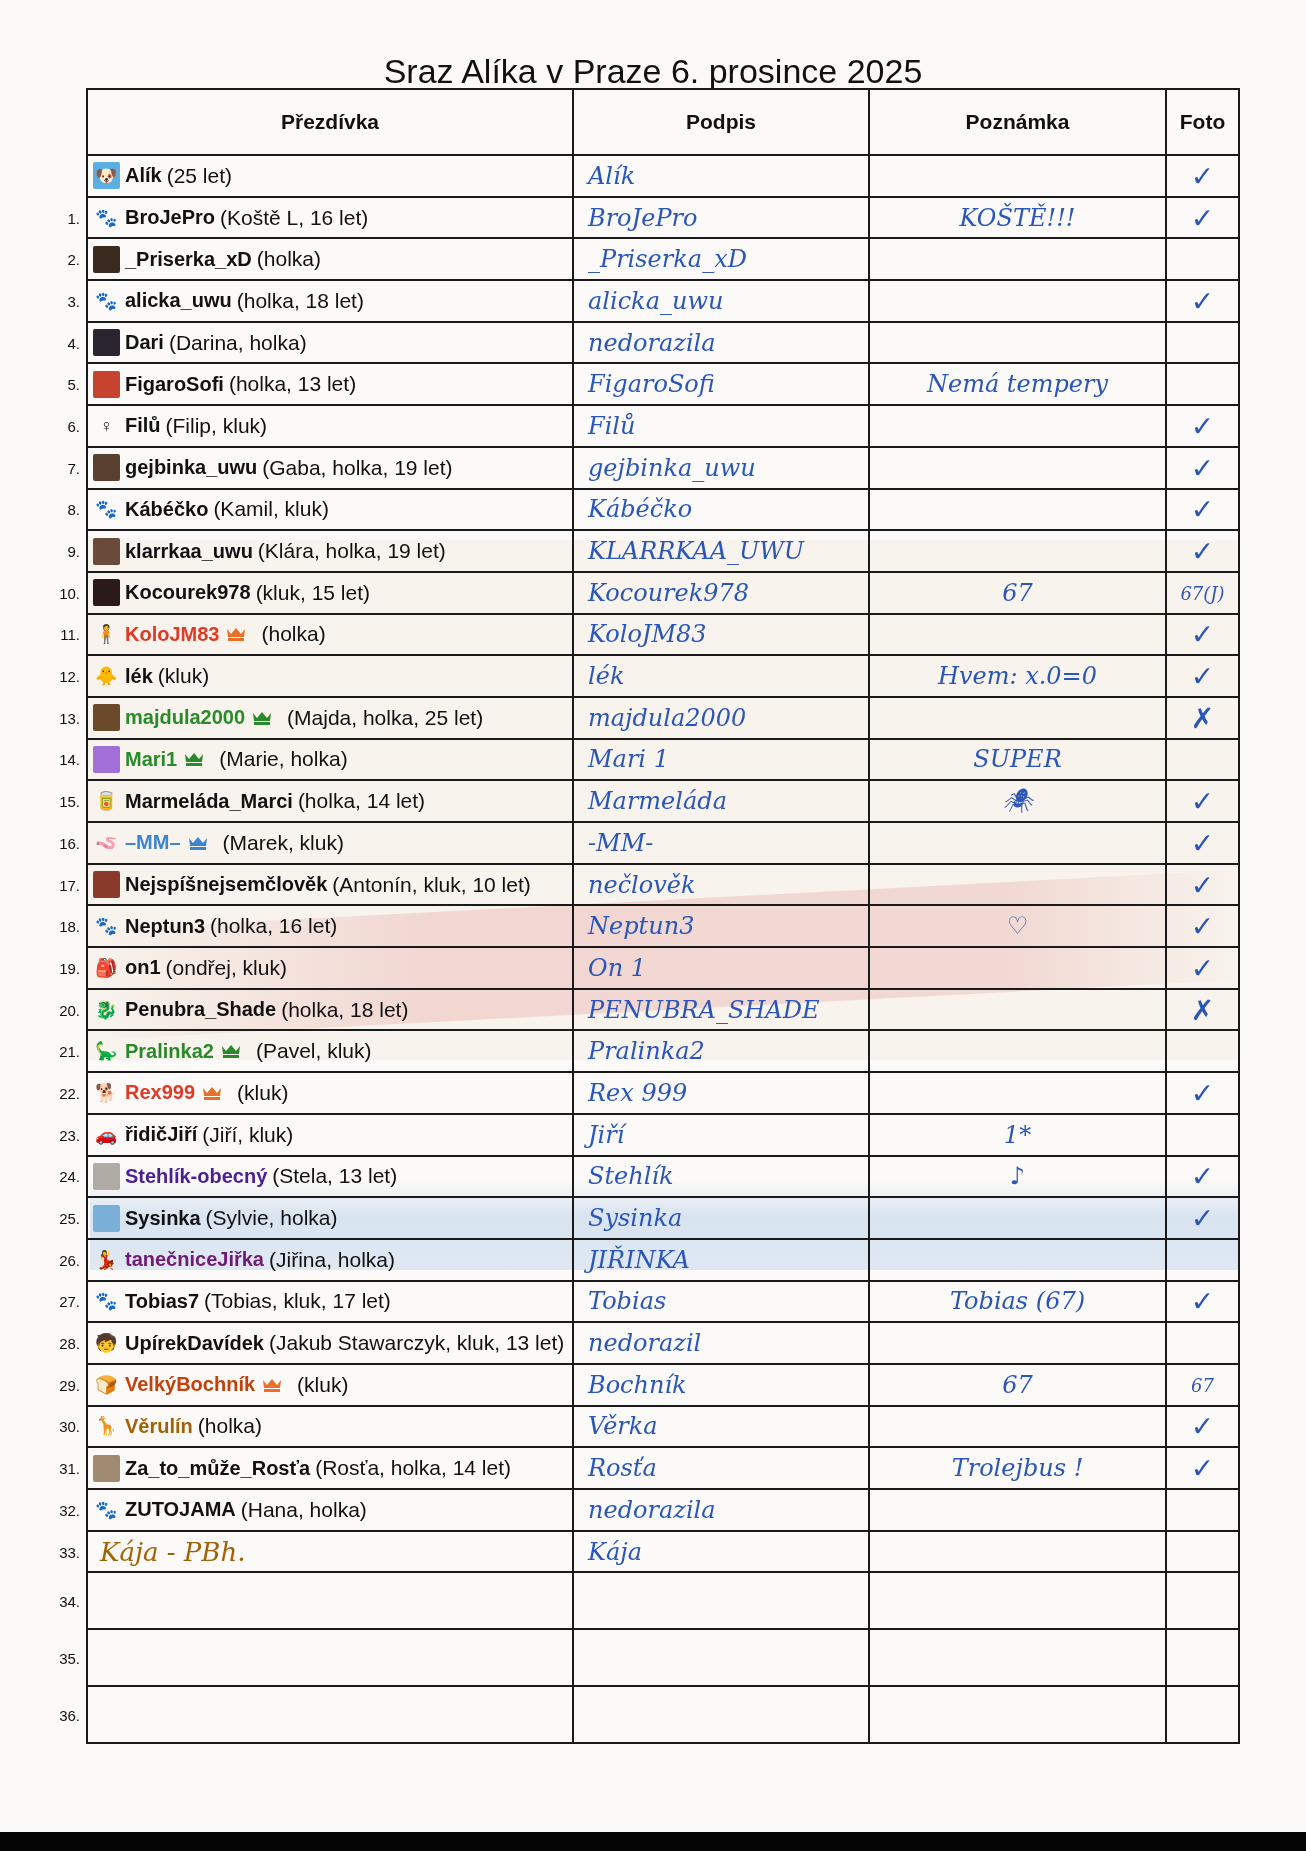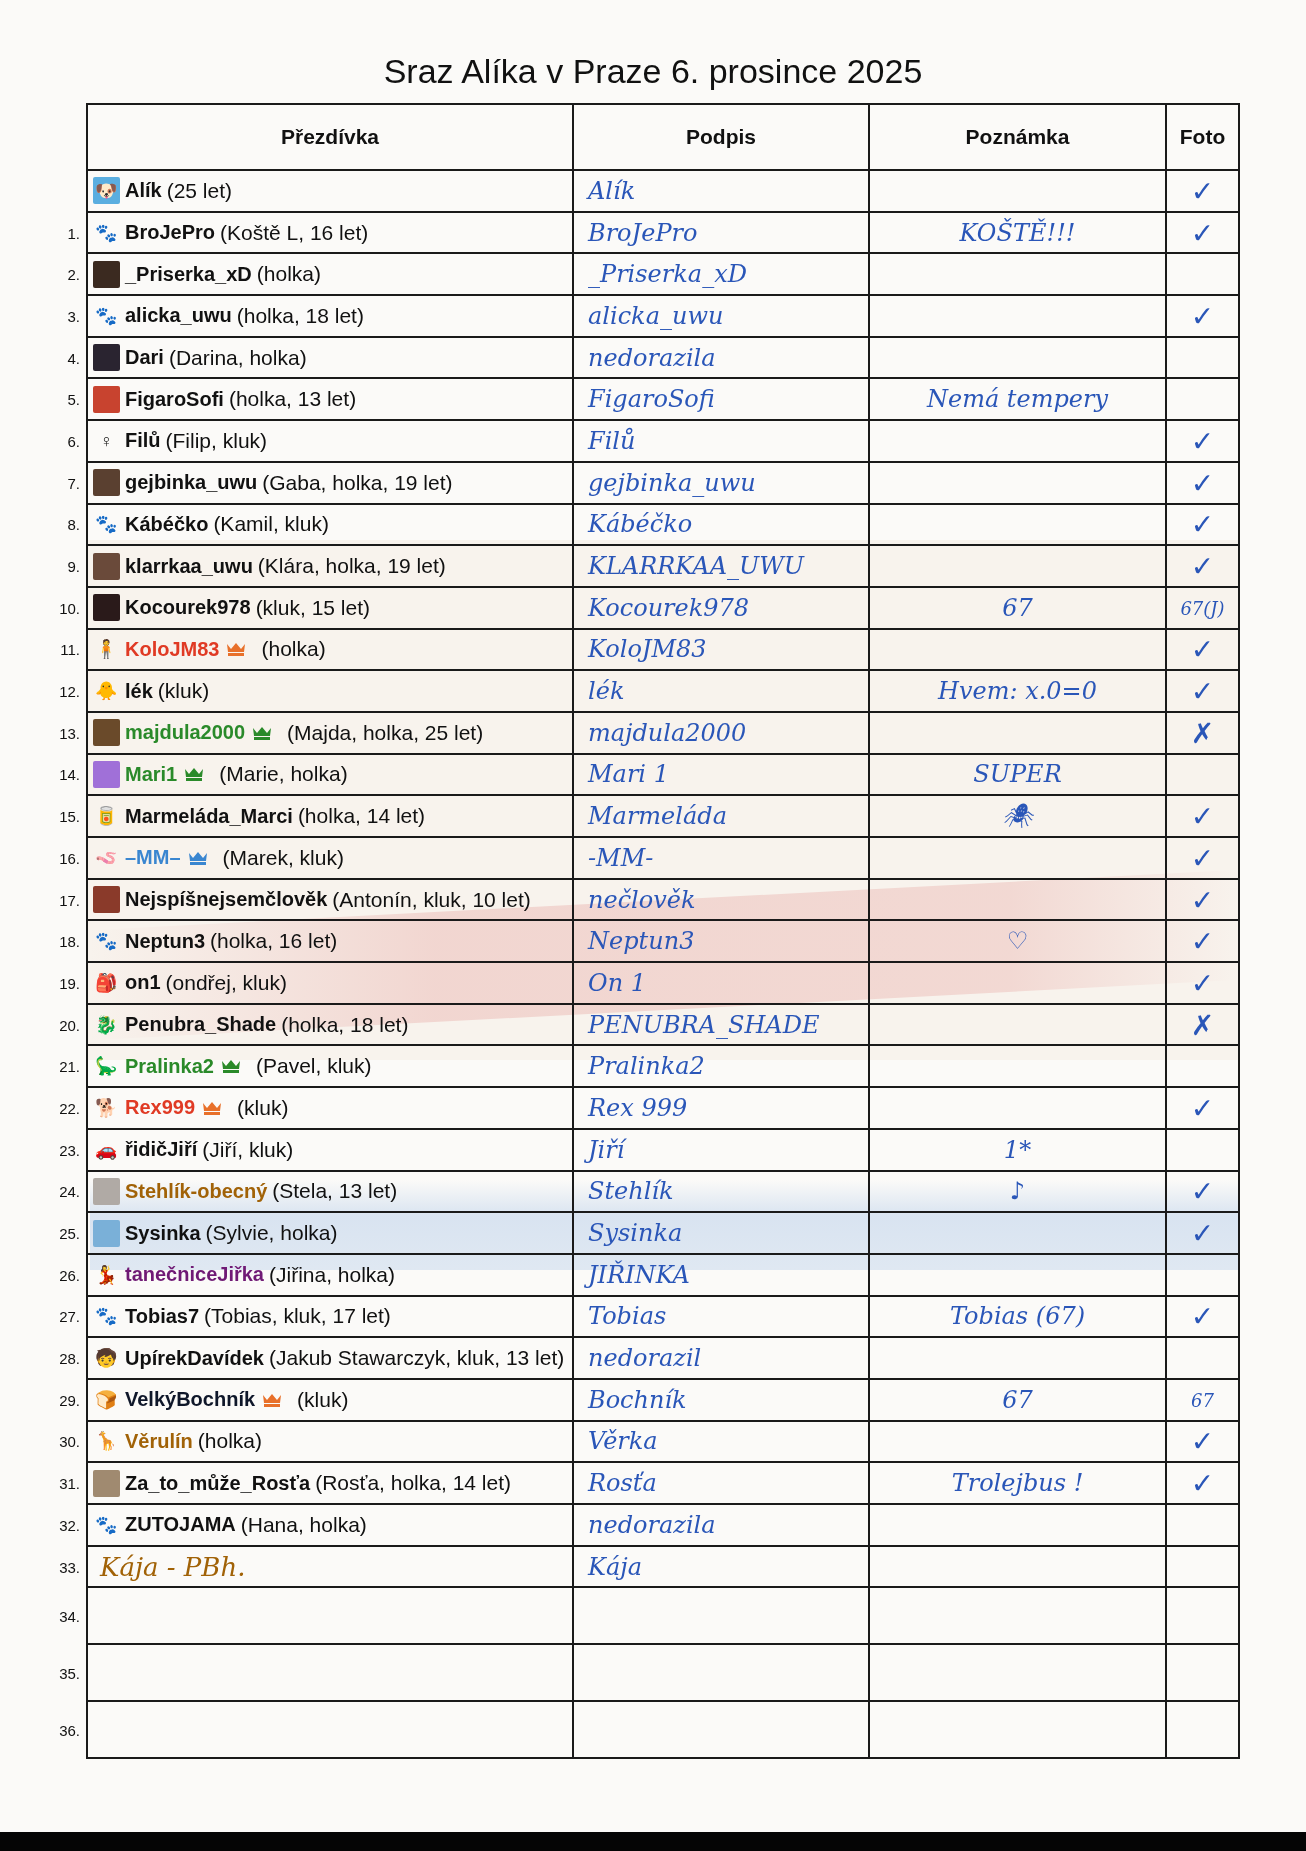--- a/index.html
+++ b/index.html
@@ -11,21 +11,21 @@
   }
   .bg-band-red { position:absolute; left:90px; top:900px; width:1150px; height:110px;
     background:linear-gradient(90deg, rgba(240,200,195,0) 0%, rgba(236,190,185,0.55) 30%, rgba(236,190,185,0.5) 80%, rgba(240,200,195,0) 100%); transform:skewY(-3deg); pointer-events:none; }
   .bg-band-blue { position:absolute; left:90px; top:1180px; width:1150px; height:90px;
     background:linear-gradient(180deg, rgba(205,220,238,0) 0%, rgba(205,220,238,0.75) 40%, rgba(205,220,238,0.6) 100%); pointer-events:none; }
   .bg-tint { position:absolute; left:86px; top:540px; width:1152px; height:520px; background:rgba(245,235,225,0.45); pointer-events:none; }
 
   .title { position:absolute; left:0; top:52px; width:1306px; text-align:center; font-size:34px; color:#111; }
 
   table.sheet {
-    position:absolute; left:86px; top:103px; width:1152px;
+    position:absolute; left:86px; top:88px; width:1152px;
     border-collapse:collapse; table-layout:fixed;border-radius:11px;
   }
   table.sheet th, table.sheet td {
     border:2px solid #1a1a1a; padding:0; overflow:visible; position:relative; white-space:nowrap;
   }
   table.sheet th { height:64px; font-size:21px; font-weight:bold; text-align:center; }
   table.sheet td { height:39.7px; }
   table.sheet tr.blank td { height:55px; }
   col.c1 { width:486px; } col.c2 { width:296px; } col.c3 { width:297px; } col.c4 { width:73px; }
 
@@ -546,21 +546,21 @@
         </td>
         <td>
           <span class="foto"></span>
         </td>
       </tr>
       <tr>
         <td>
           <span class="rownum">24.</span>
           <div class="nick">
             <span class="avatar" style="background: rgb(176, 170, 165);"></span>
-            <span class="name" style="color: #a16207;">Stehlík-obecný</span>
+            <span class="name" style="color: #4c1d95;">Stehlík-obecný</span>
             <span class="detail">(Stela, 13 let)</span>
           </div>
         </td>
         <td>
           <span class="hand left">Stehlík</span>
         </td>
         <td>
           <span class="hand center">♪</span>
         </td>
         <td>
@@ -641,21 +641,21 @@
         </td>
         <td>
           <span class="foto"></span>
         </td>
       </tr>
       <tr>
         <td>
           <span class="rownum">29.</span>
           <div class="nick">
             <span class="avatar" style="background: transparent;">🍞</span>
-            <span class="name" style="color: #0f172a;">VelkýBochník</span>
+            <span class="name" style="color: #c2410c;">VelkýBochník</span>
             <span class="crown"><svg viewBox="0 0 20 14" width="20" height="14">
                 <path d="M1 2 L5 7 L10 1 L15 7 L19 2 L18 10 L2 10 Z" fill="#e8702a"></path>
                 <rect x="2" y="11" width="16" height="3" fill="#e8702a"></rect>
               </svg></span>
             <span class="detail">(kluk)</span>
           </div>
         </td>
         <td>
           <span class="hand left">Bochník</span>
         </td>

